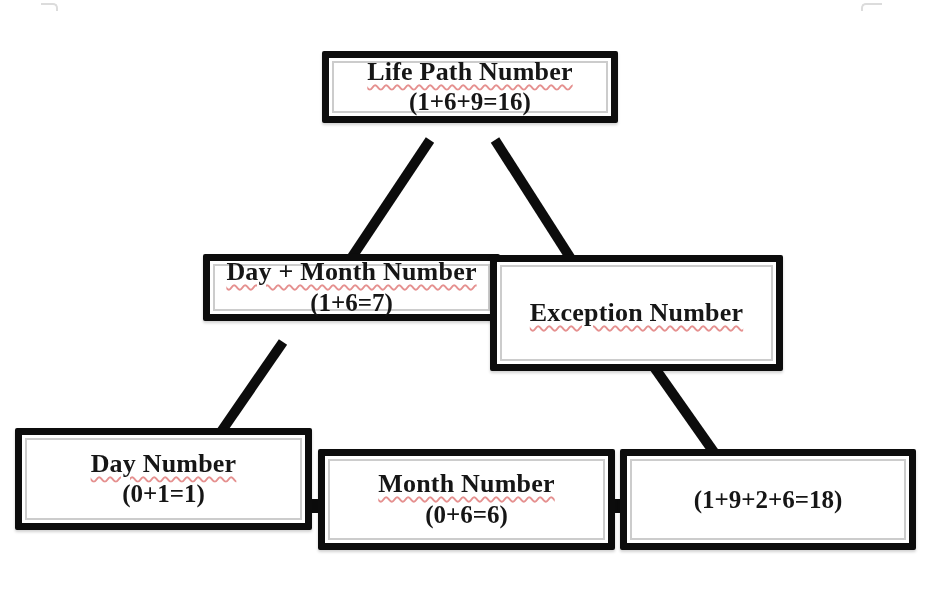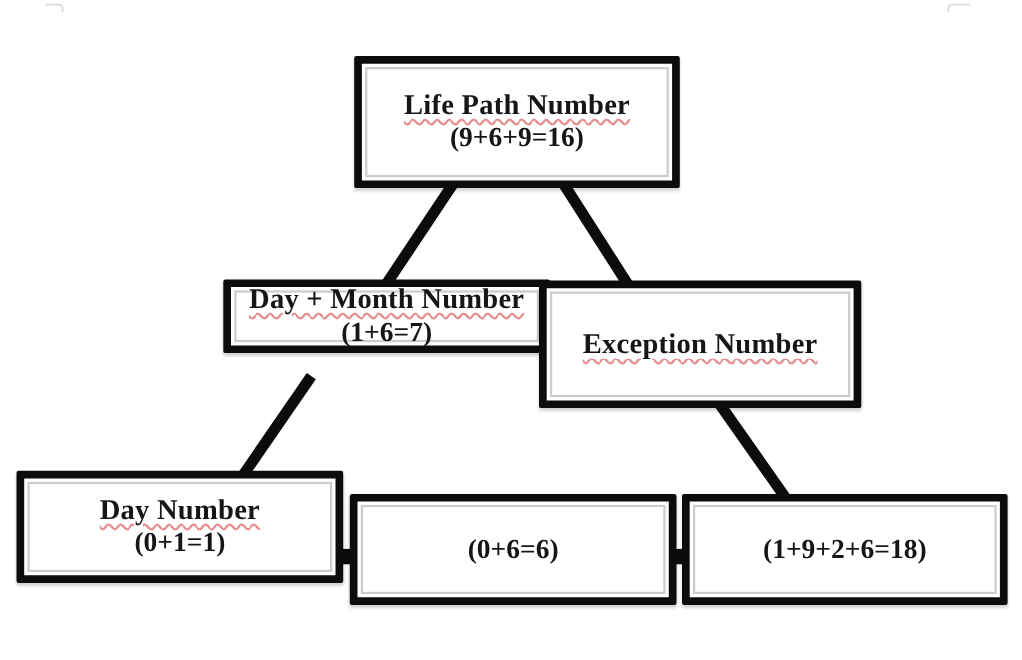--- a/index.html
+++ b/index.html
@@ -61,21 +61,21 @@
     white-space: nowrap;
   }
   .node-formula {
     font-size: 25px;
     font-weight: 700;
     color: #161616;
     line-height: 1.2;
     white-space: nowrap;
   }
   
-  #node-life-path  { left: 322px; top: 51px;  width: 296px; height: 120px; }
+  #node-life-path  { left: 322px; top: 51px;  width: 296px; height: 72px; }
   #node-day-month  { left: 173px; top: 254px; width: 297px; height: 67px; margin-left: 30px; }
   #node-exception  { left: 490px; top: 255px; width: 293px; height: 116px; }
   #node-day        { left: 15px;  top: 428px; width: 297px; height: 102px; }
   #node-month      { left: 318px; top: 449px; width: 297px; height: 101px; }
   #node-year       { left: 620px; top: 449px; width: 296px; height: 101px; }
 
   #stub-day-month  { left: 305px; top: 499px; width: 22px; height: 14px; }
   #stub-month-year { left: 607px; top: 499px; width: 22px; height: 14px; }
 
   .crop-mark { position: absolute; z-index: 0; }
@@ -106,21 +106,21 @@
     <line x1="283" y1="342" x2="203" y2="458" stroke="#0c0c0c" stroke-width="10"></line>
     <line x1="635" y1="340" x2="718" y2="458" stroke="#0c0c0c" stroke-width="10"></line>
   </svg>
 
   <div class="stub" id="stub-day-month"></div>
   <div class="stub" id="stub-month-year"></div>
 
   <div class="node" id="node-life-path">
     <div class="node-inner">
       <span class="node-title">Life Path Number</span>
-      <span class="node-formula">(9+6+9=16)</span>
+      <span class="node-formula">(1+6+9=16)</span>
     </div>
   </div>
 
   <div class="node" id="node-day-month">
     <div class="node-inner">
       <span class="node-title">Day + Month Number</span>
       <span class="node-formula">(1+6=7)</span>
     </div>
   </div>
 
@@ -132,20 +132,21 @@
 
   <div class="node" id="node-day">
     <div class="node-inner">
       <span class="node-title">Day Number</span>
       <span class="node-formula">(0+1=1)</span>
     </div>
   </div>
 
   <div class="node" id="node-month">
     <div class="node-inner">
+      <span class="node-title">Month Number</span>
       <span class="node-formula">(0+6=6)</span>
     </div>
   </div>
 
   <div class="node" id="node-year">
     <div class="node-inner">
       <span class="node-formula">(1+9+2+6=18)</span>
     </div>
   </div>
 

